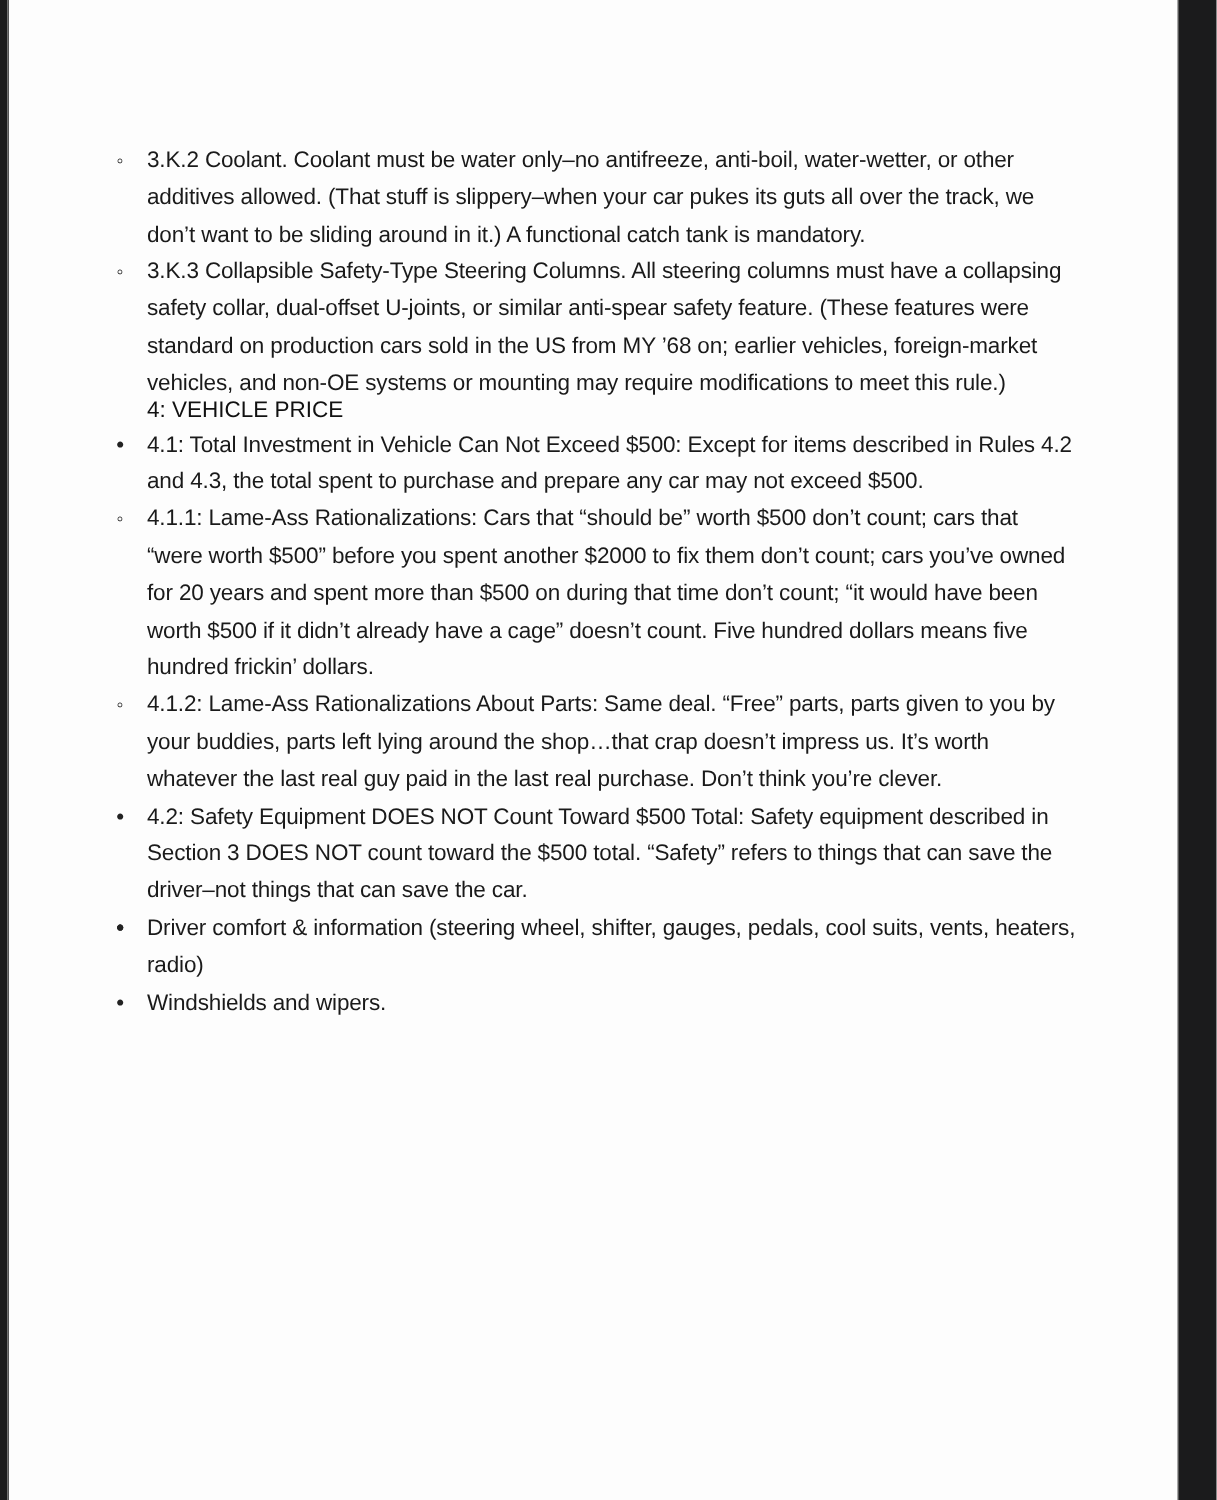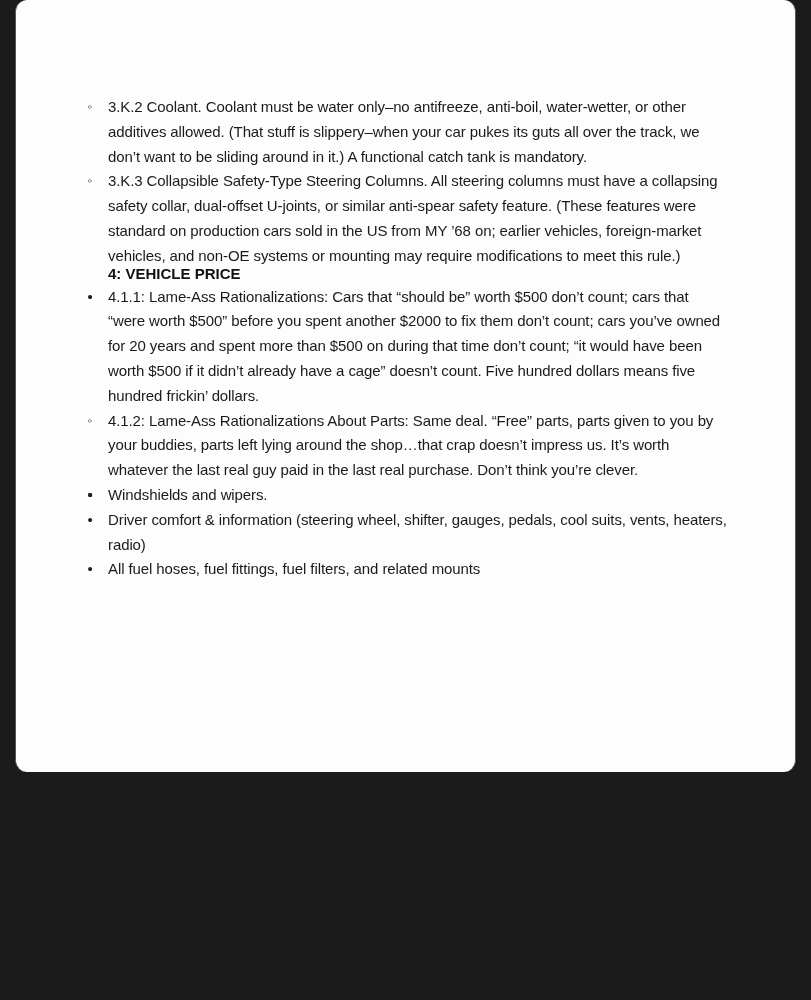--- a/index.html
+++ b/index.html
@@ -3,26 +3,25 @@
 <meta charset="utf-8">
 <style>
   html, body { margin: 0; padding: 0; }
   body {
     width: 811px; height: 1000px; overflow: hidden;
     background: #1b1b1c;
     position: relative;
     font-family: "Liberation Sans", sans-serif;
   }
   .page {
-    position: absolute; left: 15px; top: 0; width: 781px; height: 772px;
+    position: absolute; left: 5px; top: 0; width: 781px; height: 1000px;
     background: #fdfdfd;
     border-left: 1px solid #555;
     border-right: 1px solid #555;
     box-sizing: border-box;
-    border-radius: 12px;
   }
   .content {
     position: absolute; left: 0; top: 95px; width: 781px;
   }
   .item {
     position: relative;
     padding-left: 92px;
     padding-right: 70px;
     font-size: 15px;
     line-height: 24.8px;
@@ -31,62 +30,63 @@
   }
   .marker {
     position: absolute; left: 68px; top: 0;
     width: 12px; text-align: center;
     font-size: 11px; line-height: 24.8px; color: #222;
   }
   .marker.disc::before { content: "\2022"; font-size: 15px; }
   .marker.circle::before { content: "\25E6"; font-size: 13px; }
   .heading {
     padding-left: 92px;
-    font-size: 15px; font-weight: bold;
+    font-size: 15px; font-weight: normal;
     line-height: 17px; margin-top: -4px; margin-bottom: 3px;
     color: #111;
   }
 </style>
 </head>
 <body>
 
 <div class="page">
   <div class="content">
     <div class="item">
       <span class="marker circle"></span>
       <span>3.K.2 Coolant. Coolant must be water only–no antifreeze, anti-boil, water-wetter, or other additives allowed. (That stuff is slippery–when your car pukes its guts all over the track, we don’t want to be sliding around in it.) A functional catch tank is mandatory.</span>
     </div>
     <div class="item">
       <span class="marker circle"></span>
       <span>3.K.3 Collapsible Safety-Type Steering Columns. All steering columns must have a collapsing safety collar, dual-offset U-joints, or similar anti-spear safety feature. (These features were standard on production cars sold in the US from MY ’68 on; earlier vehicles, foreign-market vehicles, and non-OE systems or mounting may require modifications to meet this rule.)</span>
     </div>
     <div class="heading">4: VEHICLE PRICE</div>
     <div class="item">
       <span class="marker disc"></span>
+      <span>4.1: Total Investment in Vehicle Can Not Exceed $500: Except for items described in Rules 4.2 and 4.3, the total spent to purchase and prepare any car may not exceed $500.</span>
     </div>
     <div class="item">
       <span class="marker circle"></span>
       <span>4.1.1: Lame-Ass Rationalizations: Cars that “should be” worth $500 don’t count; cars that “were worth $500” before you spent another $2000 to fix them don’t count; cars you’ve owned for 20 years and spent more than $500 on during that time don’t count; “it would have been worth $500 if it didn’t already have a cage” doesn’t count. Five hundred dollars means five hundred frickin’ dollars.</span>
     </div>
     <div class="item">
       <span class="marker circle"></span>
       <span>4.1.2: Lame-Ass Rationalizations About Parts: Same deal. “Free” parts, parts given to you by your buddies, parts left lying around the shop…that crap doesn’t impress us. It’s worth whatever the last real guy paid in the last real purchase. Don’t think you’re clever.</span>
     </div>
     <div class="item">
       <span class="marker disc"></span>
+      <span>4.2: Safety Equipment DOES NOT Count Toward $500 Total: Safety equipment described in Section 3 DOES NOT count toward the $500 total. “Safety” refers to things that can save the driver–not things that can save the car.</span>
     </div>
     <div class="item">
       <span class="marker disc"></span>
     </div>
     <div class="item">
       <span class="marker disc"></span>
-      <span>Windshields and wipers.</span>
     </div>
     <div class="item">
       <span class="marker disc"></span>
       <span>Driver comfort &amp; information (steering wheel, shifter, gauges, pedals, cool suits, vents, heaters, radio)</span>
     </div>
     <div class="item">
       <span class="marker disc"></span>
-      <span>All fuel hoses, fuel fittings, fuel filters, and related mounts</span>
+      <span>Windshields and wipers.</span>
     </div>
   </div>
 </div>
 
 </body></html>

